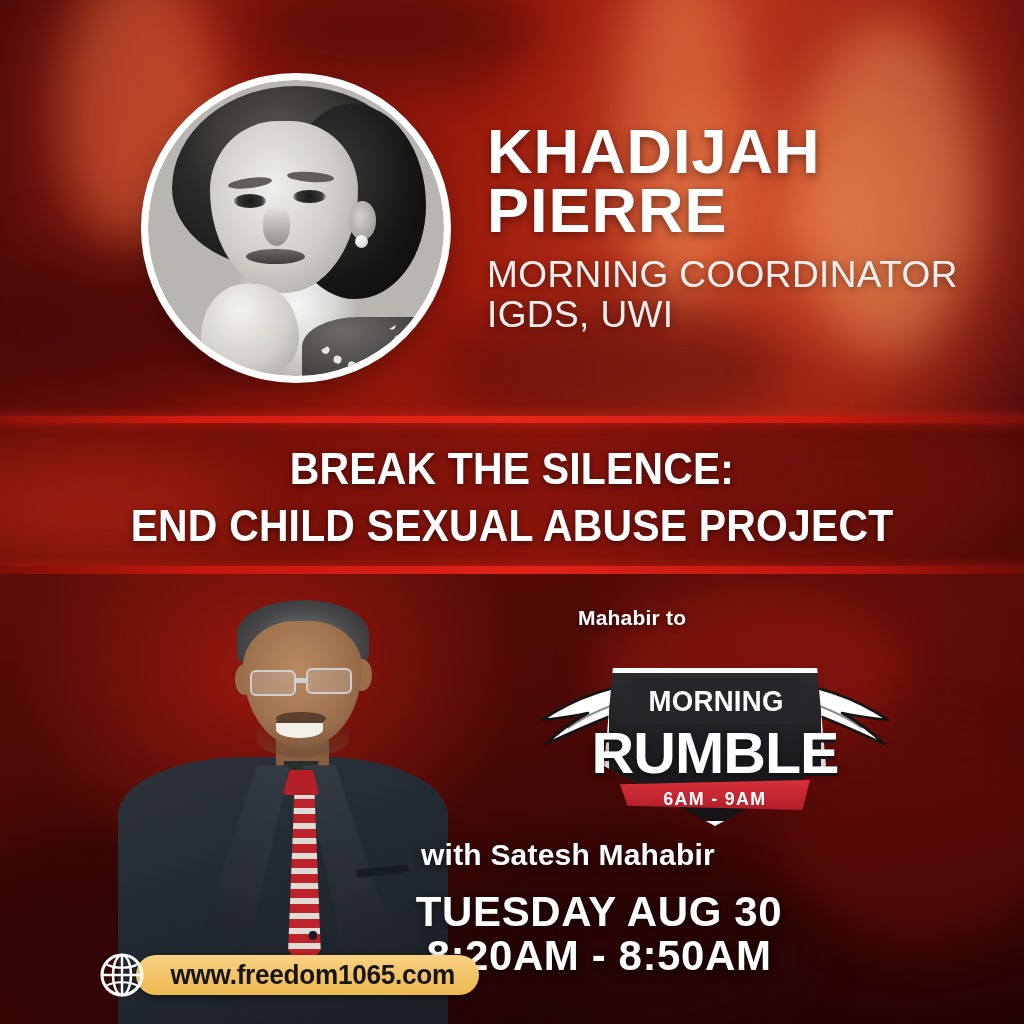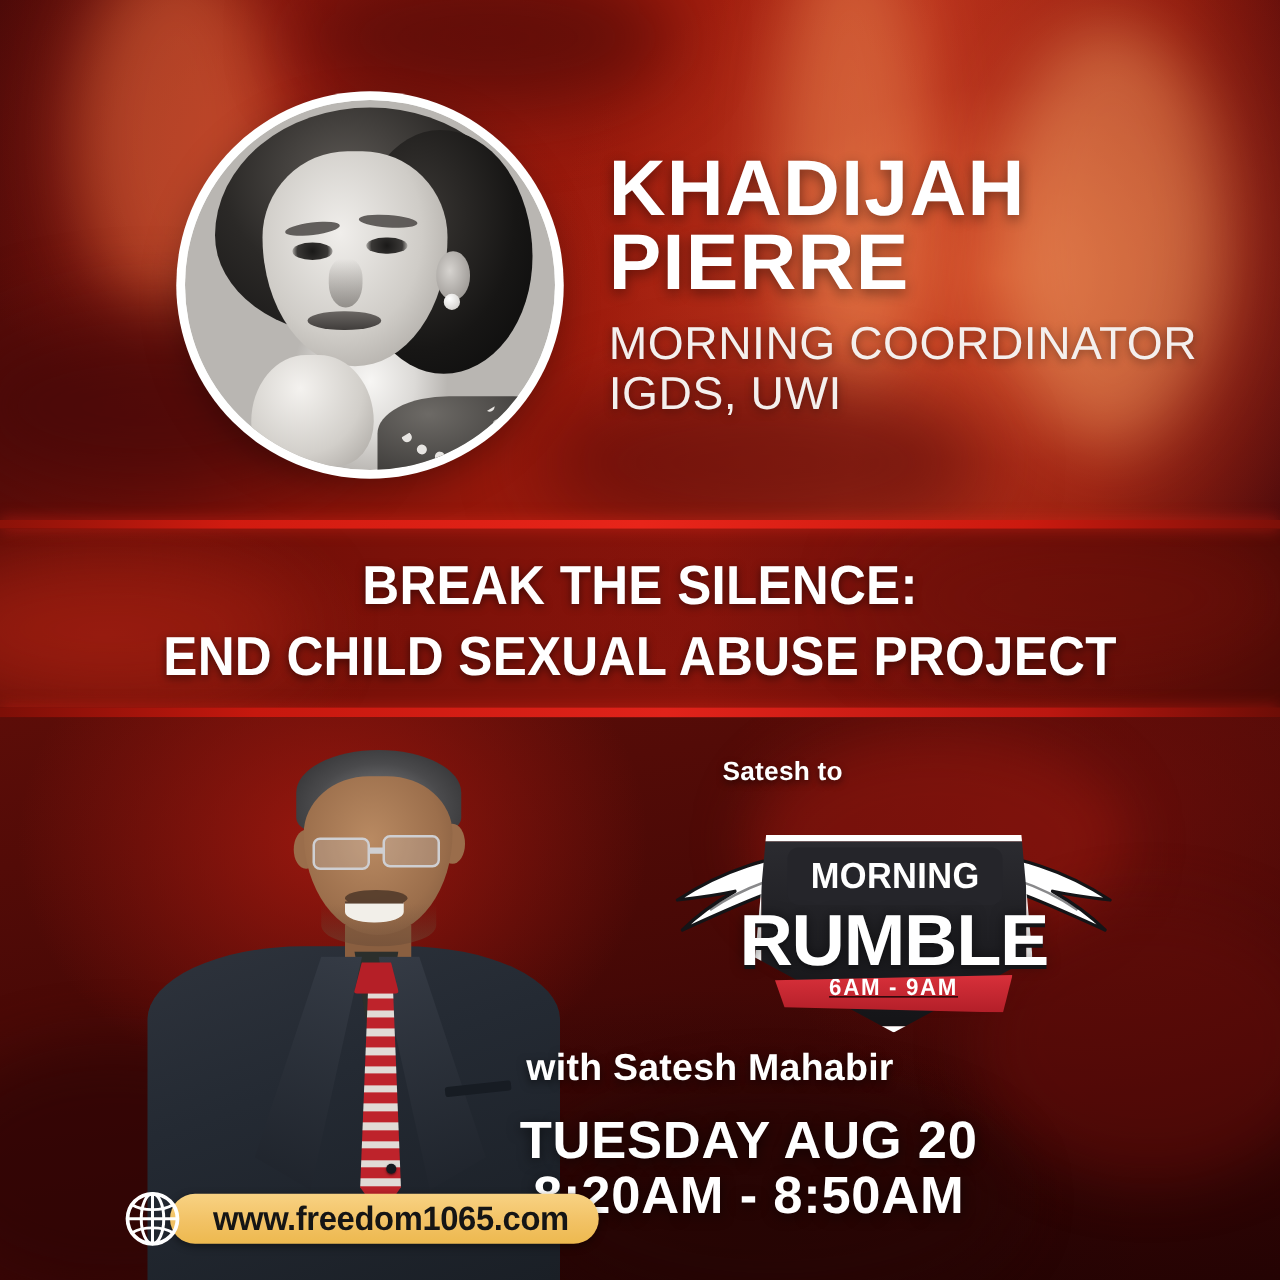--- a/index.html
+++ b/index.html
@@ -263,23 +263,22 @@
   }
   .rb-rumble {
     position:absolute; left:0; top:62px; width:338px; text-align:center;
     color:#ffffff; font-weight:700; font-size:58px; letter-spacing:-1px;
     line-height:1; transform:scaleX(1.02);
     text-shadow:0 3px 0 #141417, 0 0 10px rgba(0,0,0,.5);
   }
   .rb-ribbon {
     position:absolute; left:74px; top:118px; width:190px; height:30px;
     background:linear-gradient(180deg,#d8303a 0%,#b31f29 100%);
-    display:flex; align-items:flex-start; justify-content:center;
+    display:flex; align-items:flex-end; justify-content:center;
     clip-path:polygon(0 14%, 100% 0, 96% 100%, 4% 86%);
-    text-decoration:underline;
   }
   .rb-time {
     color:#ffffff; font-weight:700; font-size:19px; letter-spacing:1.4px;
     transform:scaleX(.94);
   }
 
   .with-host {
     position:absolute; left:0; top:838px; width:1024px; padding-left:112px;
     text-align:center; color:#ffffff; font-size:30px; font-weight:600;
     letter-spacing:.2px; text-shadow:0 2px 8px rgba(0,0,0,.6);
@@ -385,21 +384,21 @@
     <div class="h h-ear-r"></div>
     <div class="h h-face"></div>
     <div class="h h-beard"></div>
     <div class="h h-stache"></div>
     <div class="h h-smile"></div>
     <div class="h h-glass-l"></div>
     <div class="h h-glass-r"></div>
     <div class="h h-bridge"></div>
   </div>
 
-  <div class="listen-to">Satesh to</div>
+  <div class="listen-to">Mahabir to</div>
 
 
   <div class="rumble-badge">
     <svg class="rb-wing-l" viewBox="0 0 118 72">
       <path d="M116 2 C80 4 40 16 4 40 C22 38 36 36 50 33 C34 42 20 52 8 64 C30 54 56 42 78 34 C92 28 106 16 116 2 Z" fill="#ffffff" stroke="#141417" stroke-width="2.6" stroke-linejoin="round"></path>
       <path d="M100 18 C74 24 50 34 30 48" fill="none" stroke="#141417" stroke-width="2" opacity=".5"></path>
     </svg>
     <svg class="rb-wing-r" viewBox="0 0 118 72">
       <path d="M116 2 C80 4 40 16 4 40 C22 38 36 36 50 33 C34 42 20 52 8 64 C30 54 56 42 78 34 C92 28 106 16 116 2 Z" fill="#ffffff" stroke="#141417" stroke-width="2.6" stroke-linejoin="round"></path>
       <path d="M100 18 C74 24 50 34 30 48" fill="none" stroke="#141417" stroke-width="2" opacity=".5"></path>
@@ -408,21 +407,21 @@
     <div class="rb-morning-box">
       <span class="rb-morning">MORNING</span>
     </div>
     <div class="rb-rumble">RUMBLE</div>
     <div class="rb-ribbon">
       <span class="rb-time">6AM - 9AM</span>
     </div>
   </div>
 
   <div class="with-host">with Satesh Mahabir</div>
-  <div class="date-line">TUESDAY AUG 20</div>
+  <div class="date-line">TUESDAY AUG 30</div>
   <div class="time-line">8:20AM - 8:50AM</div>
 
   <div class="url-badge">
     <svg class="globe-icon" viewBox="0 0 52 52">
       <circle cx="26" cy="26" r="20" fill="none" stroke="#ffffff" stroke-width="3"></circle>
       <ellipse cx="26" cy="26" rx="9" ry="20" fill="none" stroke="#ffffff" stroke-width="2.4"></ellipse>
       <line x1="6" y1="26" x2="46" y2="26" stroke="#ffffff" stroke-width="2.4"></line>
       <path d="M10 15 C18 20 34 20 42 15" fill="none" stroke="#ffffff" stroke-width="2.2"></path>
       <path d="M10 37 C18 32 34 32 42 37" fill="none" stroke="#ffffff" stroke-width="2.2"></path>
       <line x1="26" y1="6" x2="26" y2="46" stroke="#ffffff" stroke-width="2.4"></line>

